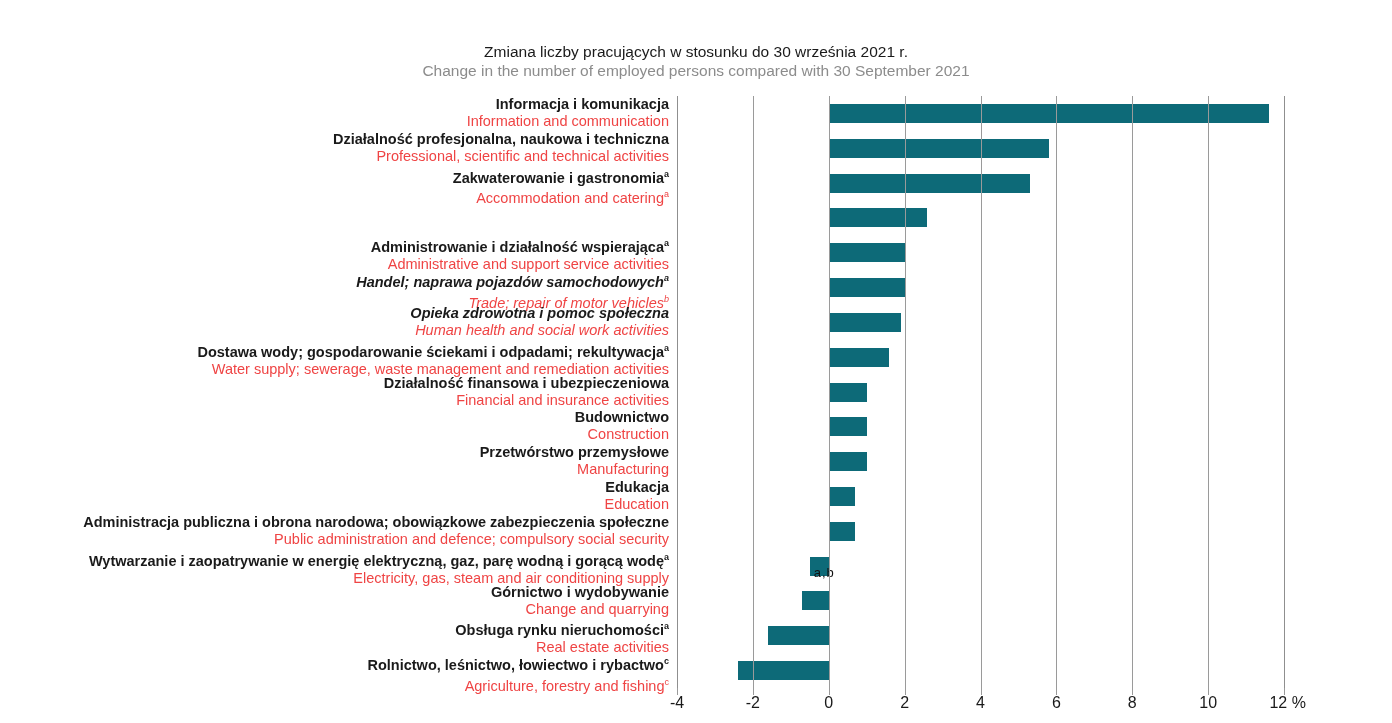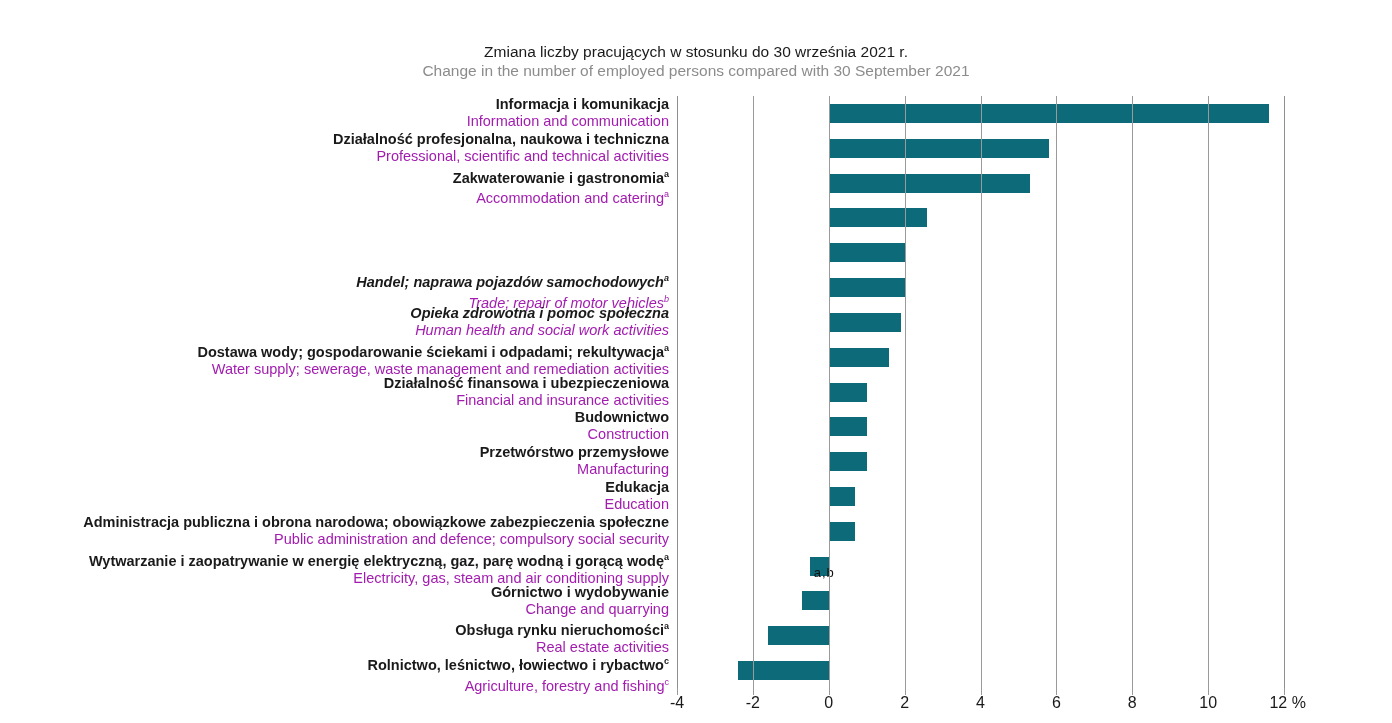--- a/index.html
+++ b/index.html
@@ -57,21 +57,21 @@
     position:absolute;left:0;top:96px;width:673px;height:592px;
   }
   .cat{
     position:absolute;right:4px;width:669px;text-align:right;
   }
   .cat .pl{
     display:block;font-size:14.5px;color:#1a1a1a;font-weight:bold;
     line-height:17px;white-space:nowrap;
   }
   .cat .en{
-    display:block;font-size:14.5px;color:#a21caf;line-height:17px;white-space:nowrap;
+    display:block;font-size:14.5px;color:#ef4444;line-height:17px;white-space:nowrap;
   }
   .cat sup{font-size:9px;vertical-align:super;}
 
   
   .xaxis{position:absolute;left:677px;top:688px;width:607px;height:30px;}
   .tick{
     position:absolute;top:0;width:1px;height:7px;background:#9a9a9a;
   }
   .tlabel{
     position:absolute;top:6px;font-size:16px;color:#1a1a1a;
@@ -96,20 +96,24 @@
       </div>
       <div class="cat" style="top: 34.8235px;">
         <span class="pl">Działalność profesjonalna, naukowa i techniczna</span>
         <span class="en">Professional, scientific and technical activities</span>
       </div>
       <div class="cat" style="top: 69.6471px;">
         <span class="pl">Zakwaterowanie i gastronomia<sup>a</sup></span>
         <span class="en">Accommodation and catering<sup>a</sup></span>
       </div>
       <div class="cat" style="top: 104.471px;">
+      </div>
+      <div class="cat" style="top: 139.294px;">
+        <span class="pl">Administrowanie i działalność wspierająca<sup>a</sup></span>
+        <span class="en">Administrative and support service activities</span>
       </div>
       <div class="cat" style="top: 174.118px; font-style: italic;">
         <span class="pl">Handel; naprawa pojazdów samochodowych<sup>a</sup></span>
         <span class="en">Trade; repair of motor vehicles<sup>b</sup></span>
       </div>
       <div class="cat" style="top: 208.941px; font-style: italic;">
         <span class="pl">Opieka zdrowotna i pomoc społeczna</span>
         <span class="en">Human health and social work activities</span>
       </div>
       <div class="cat" style="top: 278.588px;">

